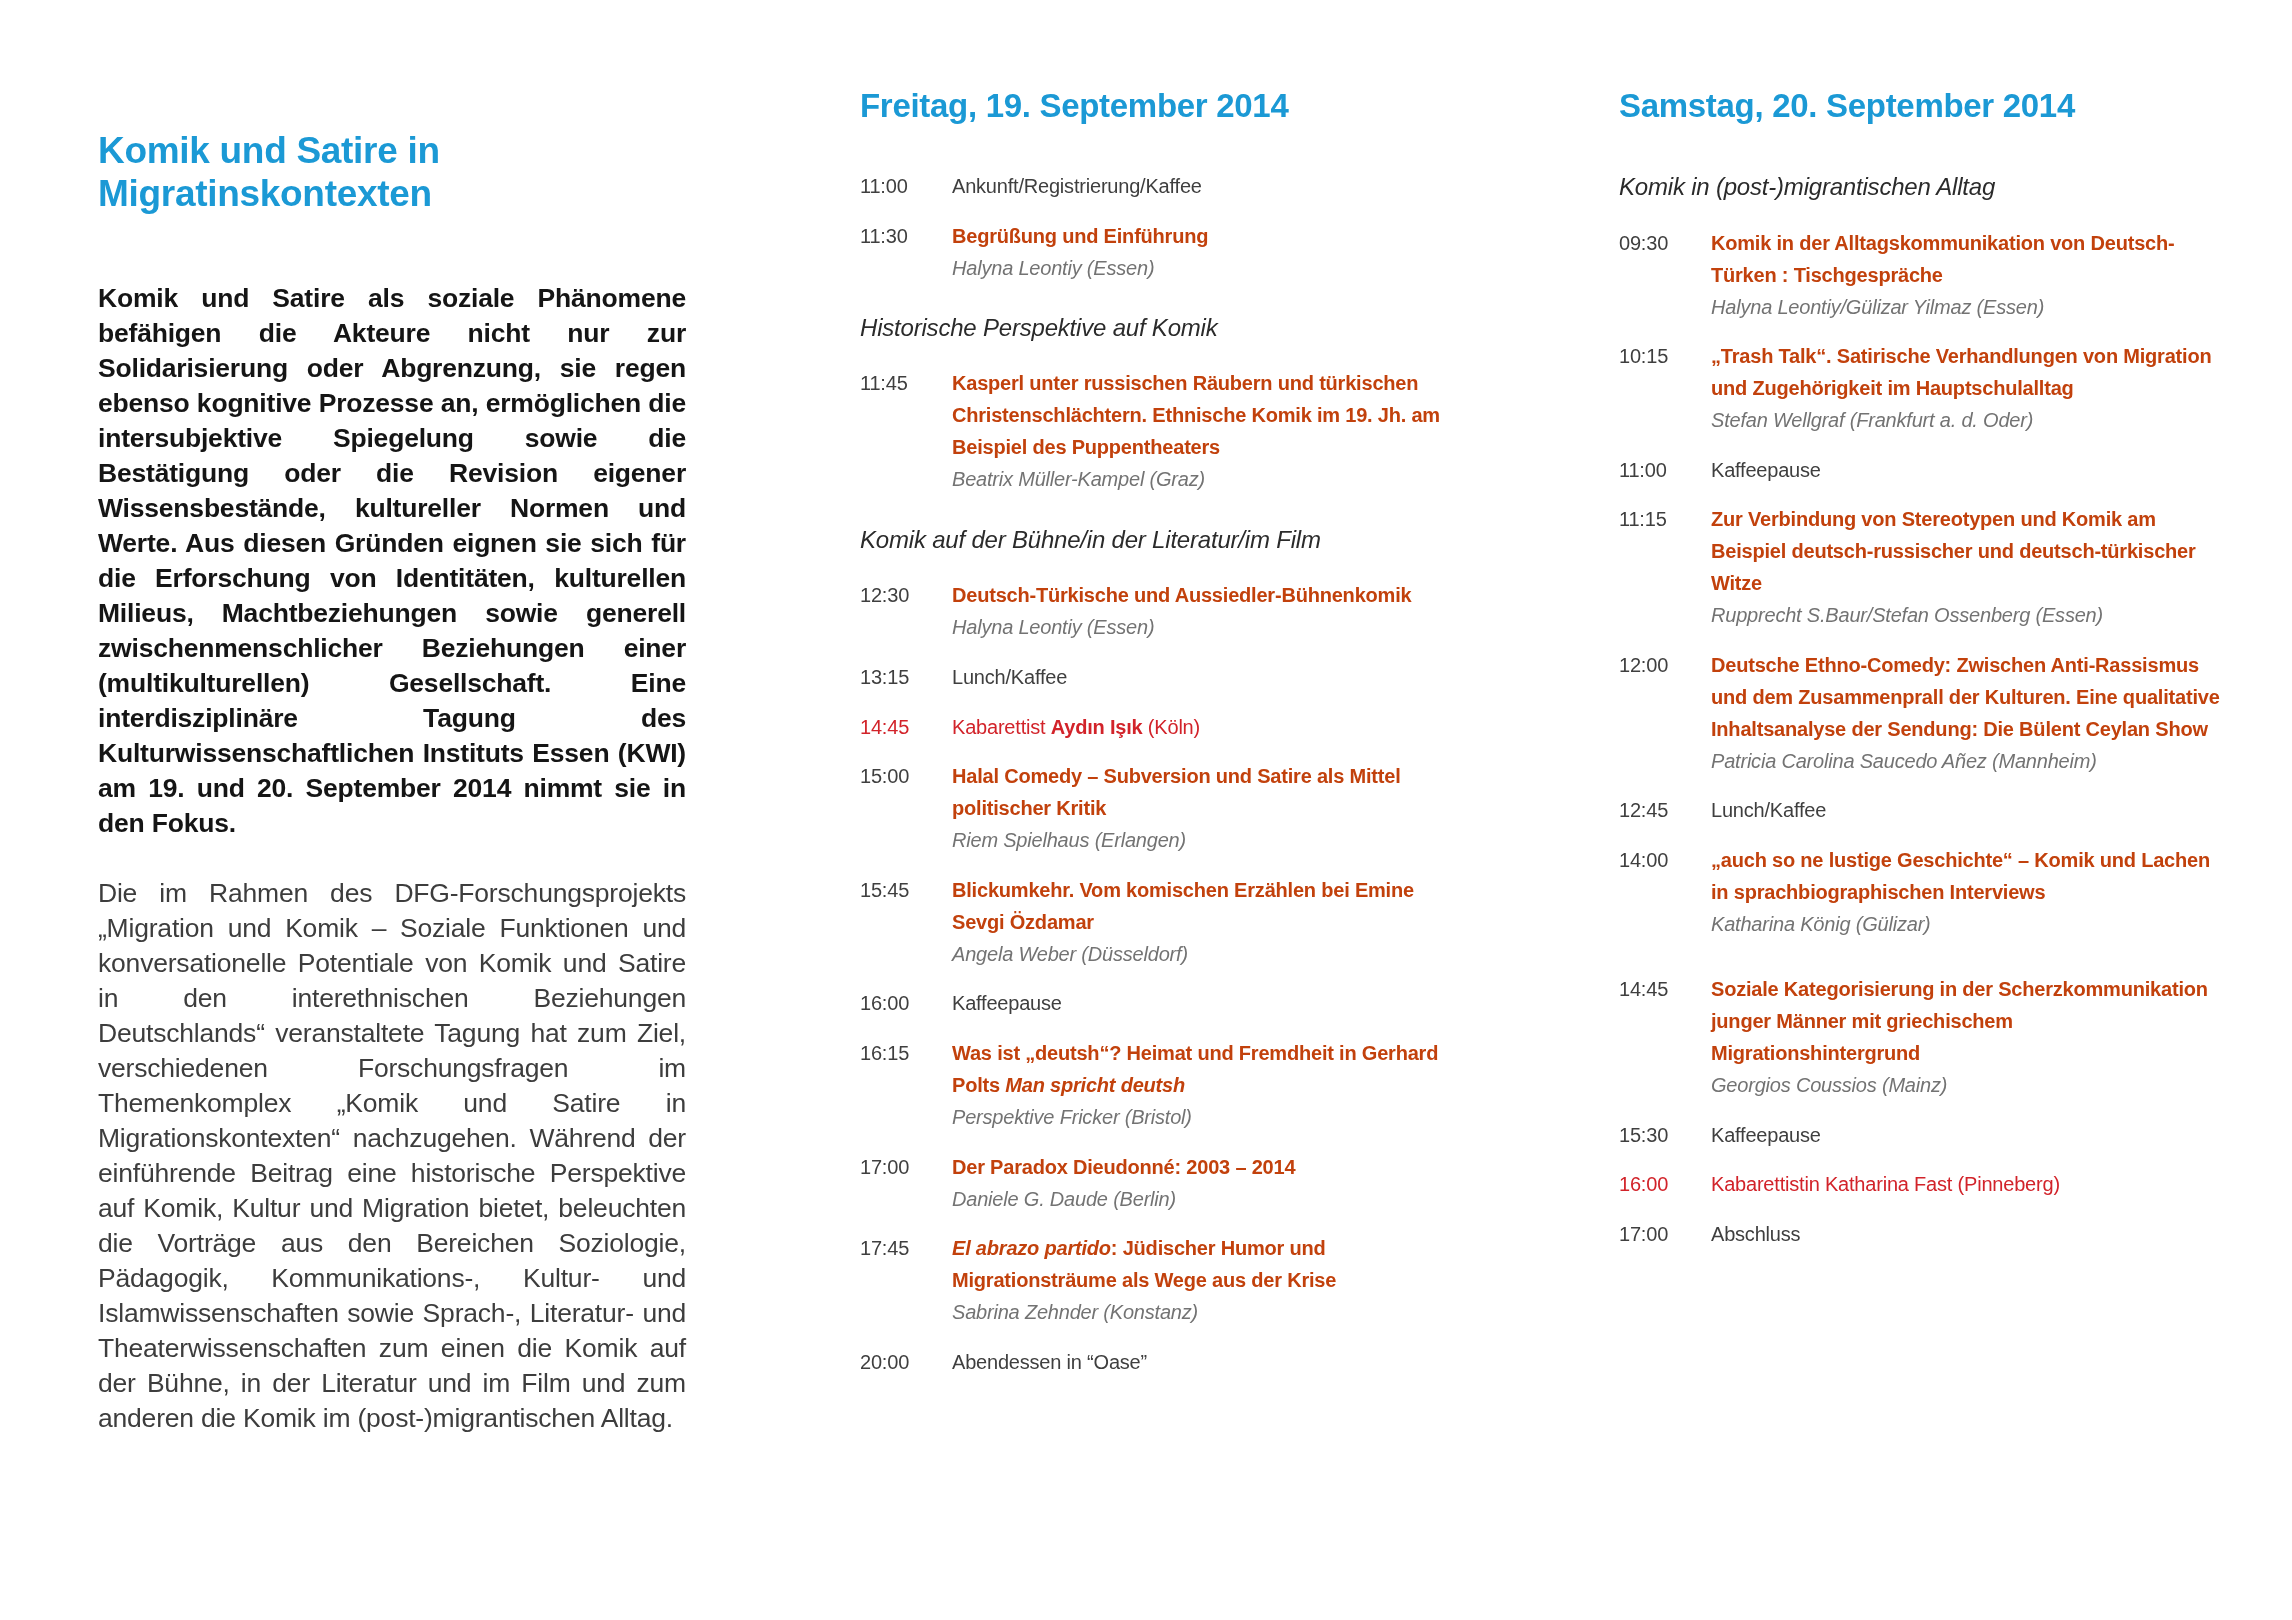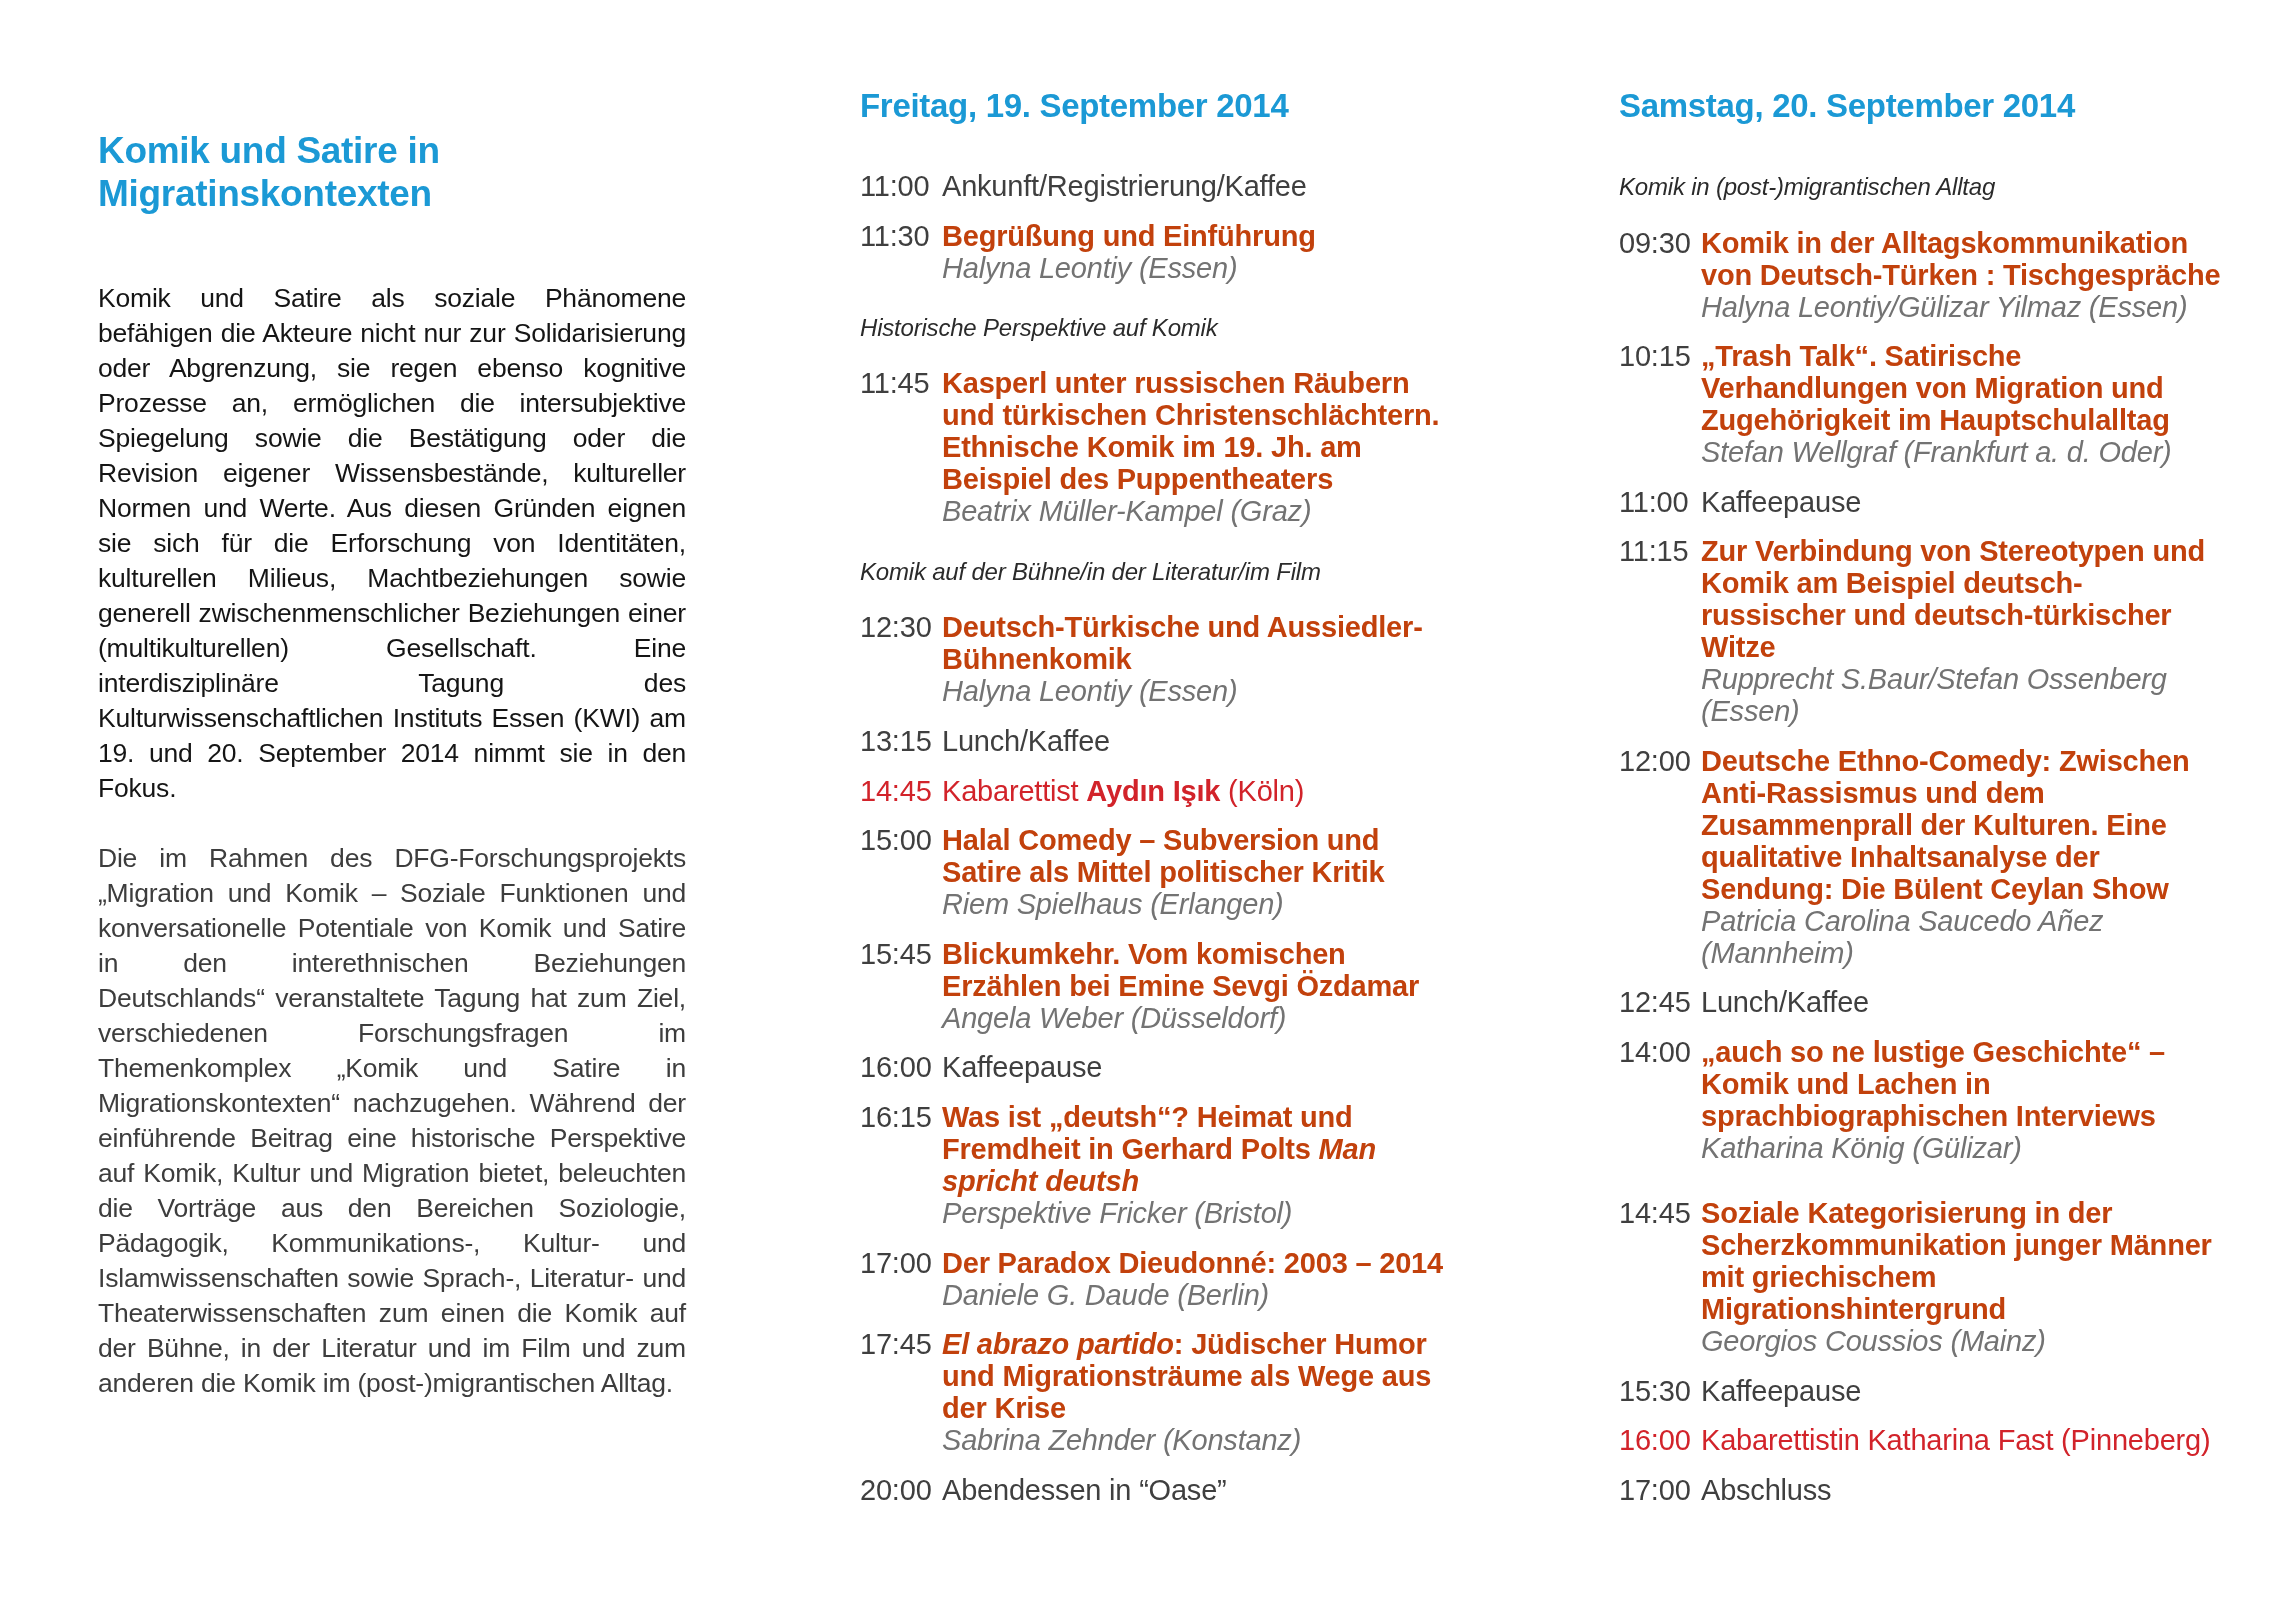--- a/index.html
+++ b/index.html
@@ -21,40 +21,40 @@
     color:var(--blue,#1b99d5);
     margin:0 0 65px 0;letter-spacing:-0.3px;
   }
   .t-line{display:block;}
 
   .para{
     font-size:26.5px;line-height:35px;
     text-align:justify;text-justify:inter-word;
     margin:0 0 35px 0;letter-spacing:-0.2px;
   }
-  .bold-para{font-weight:normal;color:#151515;}
+  .bold-para{font-weight:bold;color:#151515;}
   .light-para{font-weight:normal;color:#3d3d3d;}
 
   .day-heading{
     font-size:33px;font-weight:bold;
     color:var(--blue,#1b99d5);
     margin:0 0 45px 0;letter-spacing:-0.3px;line-height:39px;
   }
 
   .entries{display:block;}
   .section-heading{
     font-style:italic;font-size:24px;line-height:33px;
     color:#2b2b2b;margin:27.4px 0 23.5px 0;letter-spacing:-0.2px;
   }
   .entries > .section-heading:first-child{margin-top:0;}
 
   .entry{
-    display:grid;grid-template-columns:67px 1fr;column-gap:15px;
+    display:grid;grid-template-columns:67px 1fr;column-gap:25px;
     margin:0 0 17.6px 0;
-    font-size:29px;line-height:32px;letter-spacing:-0.2px;
+    font-size:20px;line-height:32px;letter-spacing:-0.2px;
   }
   .entry.extra-gap{margin-top:33px;}
   .entry .time{color:#3f3f3f;}
   .title-line span{color:#3f3f3f;font-weight:normal;}
   .title-line span.b{font-weight:bold;color:#c2410c;}
   .title-line span.i{font-style:italic;}
   .title-line span.m{font-weight:600;}
   .speaker{color:#737373;font-style:italic;}
   .entry.red .time,
   .entry.red .title-line span{color:var(--red,#d2232a);}

